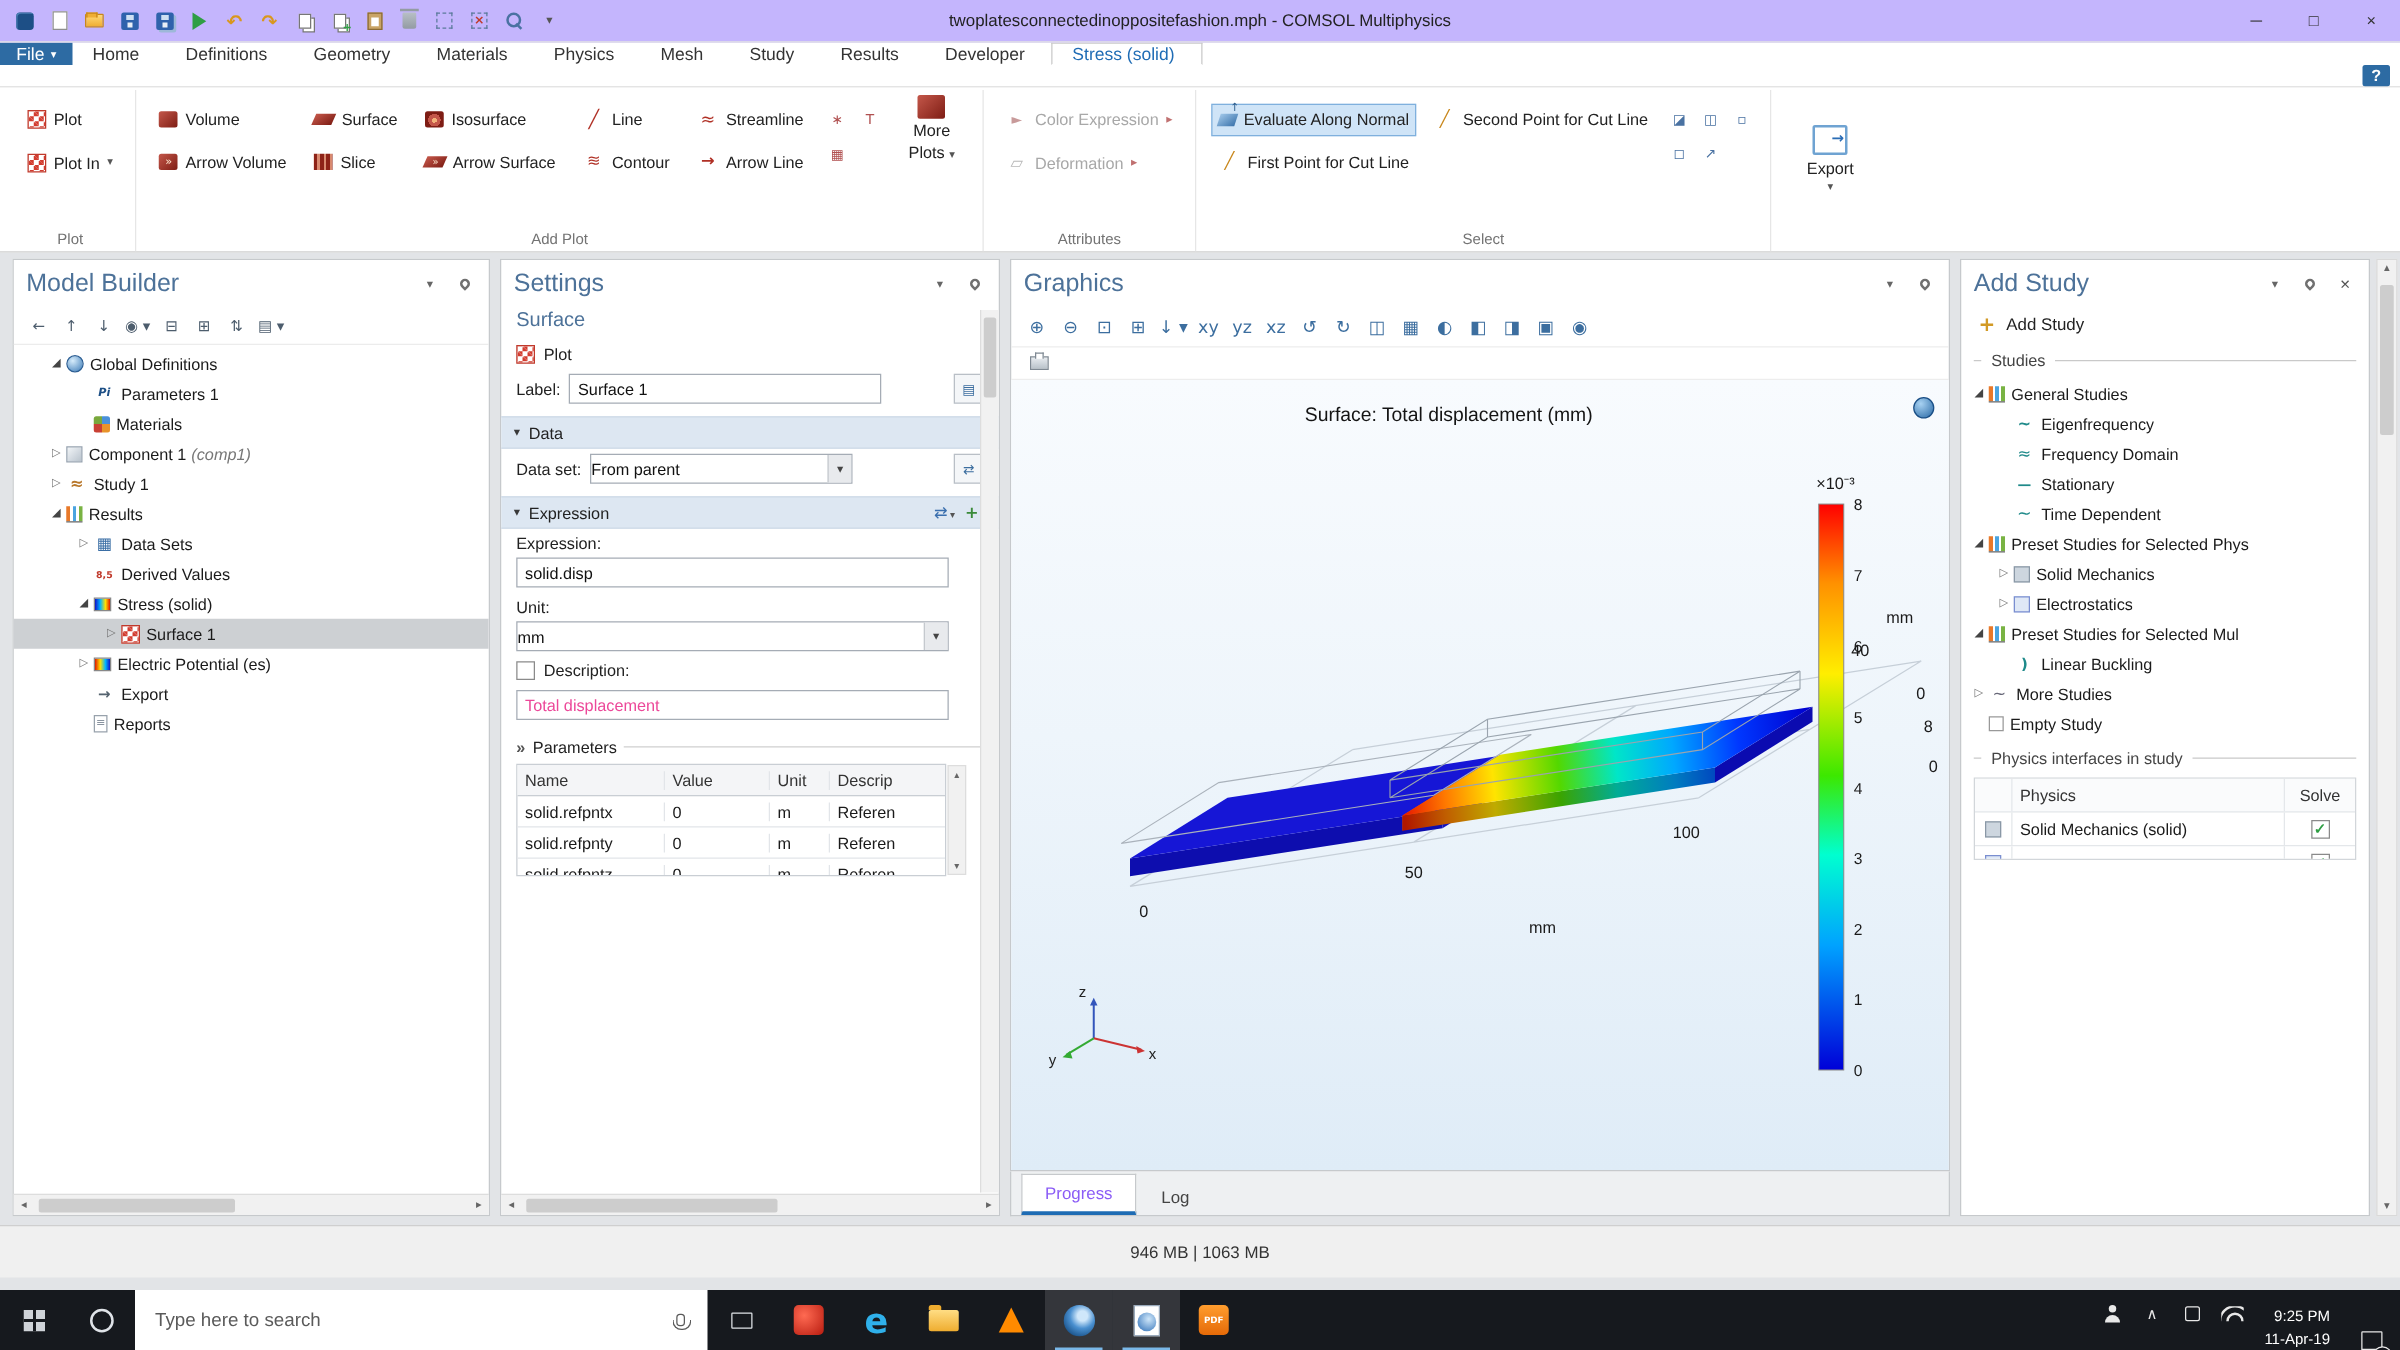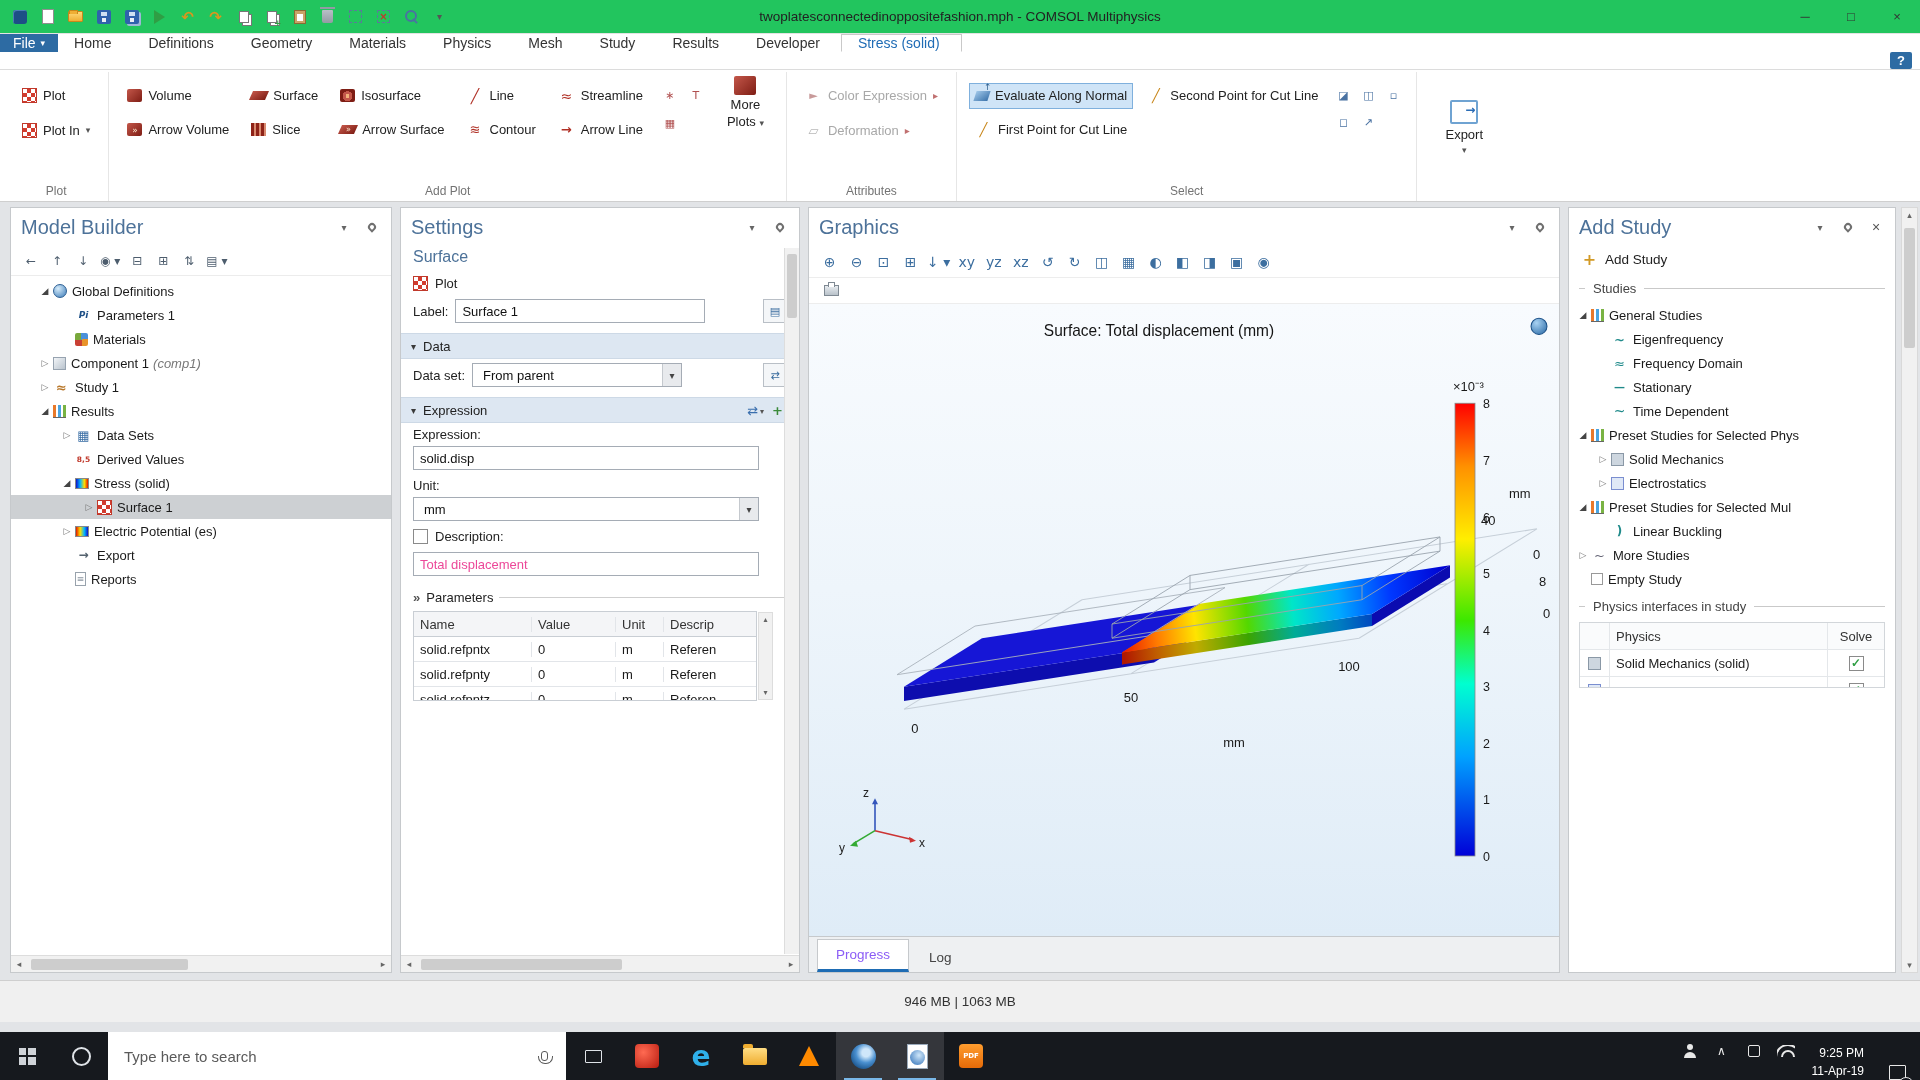--- a/index.html
+++ b/index.html
@@ -1,21 +1,21 @@
 <!DOCTYPE html>
 <html><head>
 <meta charset="utf-8">
 <style>
   html,body{margin:0;padding:0;width:1920px;height:1080px;overflow:hidden;
     font-family:"Liberation Sans",sans-serif;background:#e2e4e7;-webkit-font-smoothing:antialiased;}
   *{box-sizing:border-box;}
   .glyph,.ic,.tw,.gbtn,.mbtn,.sbtn,.sbtn2,.rcaret{font-family:"DejaVu Sans",sans-serif;}
 
   
-  #titlebar{height:34px;background:#22c55e;display:flex;align-items:center;position:relative;padding-left:6px;border-bottom:1px solid #e3e3e3;}
+  #titlebar{height:34px;background:#c4b5fd;display:flex;align-items:center;position:relative;padding-left:6px;border-bottom:1px solid #e3e3e3;}
   .qat{display:flex;align-items:center;gap:1px;z-index:2;}
   .qbtn{width:27px;height:27px;display:flex;align-items:center;justify-content:center;}
   #wtitle{position:absolute;left:0;right:0;text-align:center;font-size:13.5px;color:#222;}
   .wctrl{margin-left:auto;display:flex;z-index:2;}
   .wbtn{width:46px;height:33px;display:flex;align-items:center;justify-content:center;font-size:13px;color:#333;}
 
   
   #tabrow{height:36px;background:#fff;display:flex;align-items:stretch;border-bottom:1px solid #dcdcdc;flex-direction:column;}
   .tabsrep{display:flex;}
   .rtab{display:flex;align-items:center;gap:5px;padding:0 16px;font-size:14px;color:#333;white-space:nowrap;}
@@ -163,21 +163,21 @@
   .vscroll{position:absolute;right:0;top:40px;bottom:18px;width:15px;background:#f1f1f1;border-left:1px solid #ddd;}
   .vthumb{position:absolute;top:6px;left:2px;right:2px;height:64px;background:#cdcdcd;border-radius:2px;}
 
   
   .subtitle{font-size:16px;color:#4d7299;padding:2px 12px 6px;}
   .srow{display:flex;align-items:center;gap:7px;padding:4px 12px;}
   .slabel{font-size:13px;color:#222;}
   .tin{height:24px;border:1px solid #a5acb5;font-family:"Liberation Sans",sans-serif;font-size:13px;padding:0 6px;background:#fff;color:#111;}
   .tin.gray{color:#ec4899;}
   .sidebtn{width:24px;height:24px;border:1px solid #b9bfc6;background:#f4f6f8;display:flex;align-items:center;justify-content:center;font-size:11px;color:#3c6e9f;font-family:"DejaVu Sans",sans-serif;}
-  .combo{height:24px;border:1px solid #a5acb5;background:#fff;display:flex;align-items:center;padding-left:10px;font-size:13px;color:#111;position:relative;}
+  .combo{height:24px;border:1px solid #a5acb5;background:#fff;display:flex;align-items:center;padding-left:0;font-size:13px;color:#111;position:relative;}
   .combo::after{content:"▾";position:absolute;right:0;top:0;bottom:0;width:18px;display:flex;align-items:center;justify-content:center;background:#e8eaed;border-left:1px solid #c5c9ce;color:#444;font-size:10px;font-family:"DejaVu Sans",sans-serif;}
   .sechdr{display:flex;align-items:center;gap:7px;height:26px;background:#dde7f2;border-top:1px solid #cdd9e6;border-bottom:1px solid #cdd9e6;padding:0 10px;font-size:13px;color:#222;margin-top:6px;}
   .sechdr::before{content:"▾";font-size:10px;color:#3a3a3a;font-family:"DejaVu Sans",sans-serif;}
   .hdricons{margin-left:auto;display:flex;align-items:center;gap:8px;}
   .sbtn2{display:flex;align-items:center;gap:2px;font-size:11px;color:#3a8a3a;}
   .g-replace::before{content:"⇄";color:#3a6fae;font-size:13px;}
   .g-insert::before{content:"+";color:#3a8a3a;font-weight:bold;font-size:13px;}
   .minicaret::before{content:"▾";font-size:8px;color:#555;}
   .cb{width:15px;height:15px;border:1px solid #8a8a8a;background:#fff;display:inline-flex;align-items:center;justify-content:center;flex:none;}
   .cb[data-checked="true"]::before{content:"✓";color:#2f9e44;font-size:12px;font-weight:bold;}

